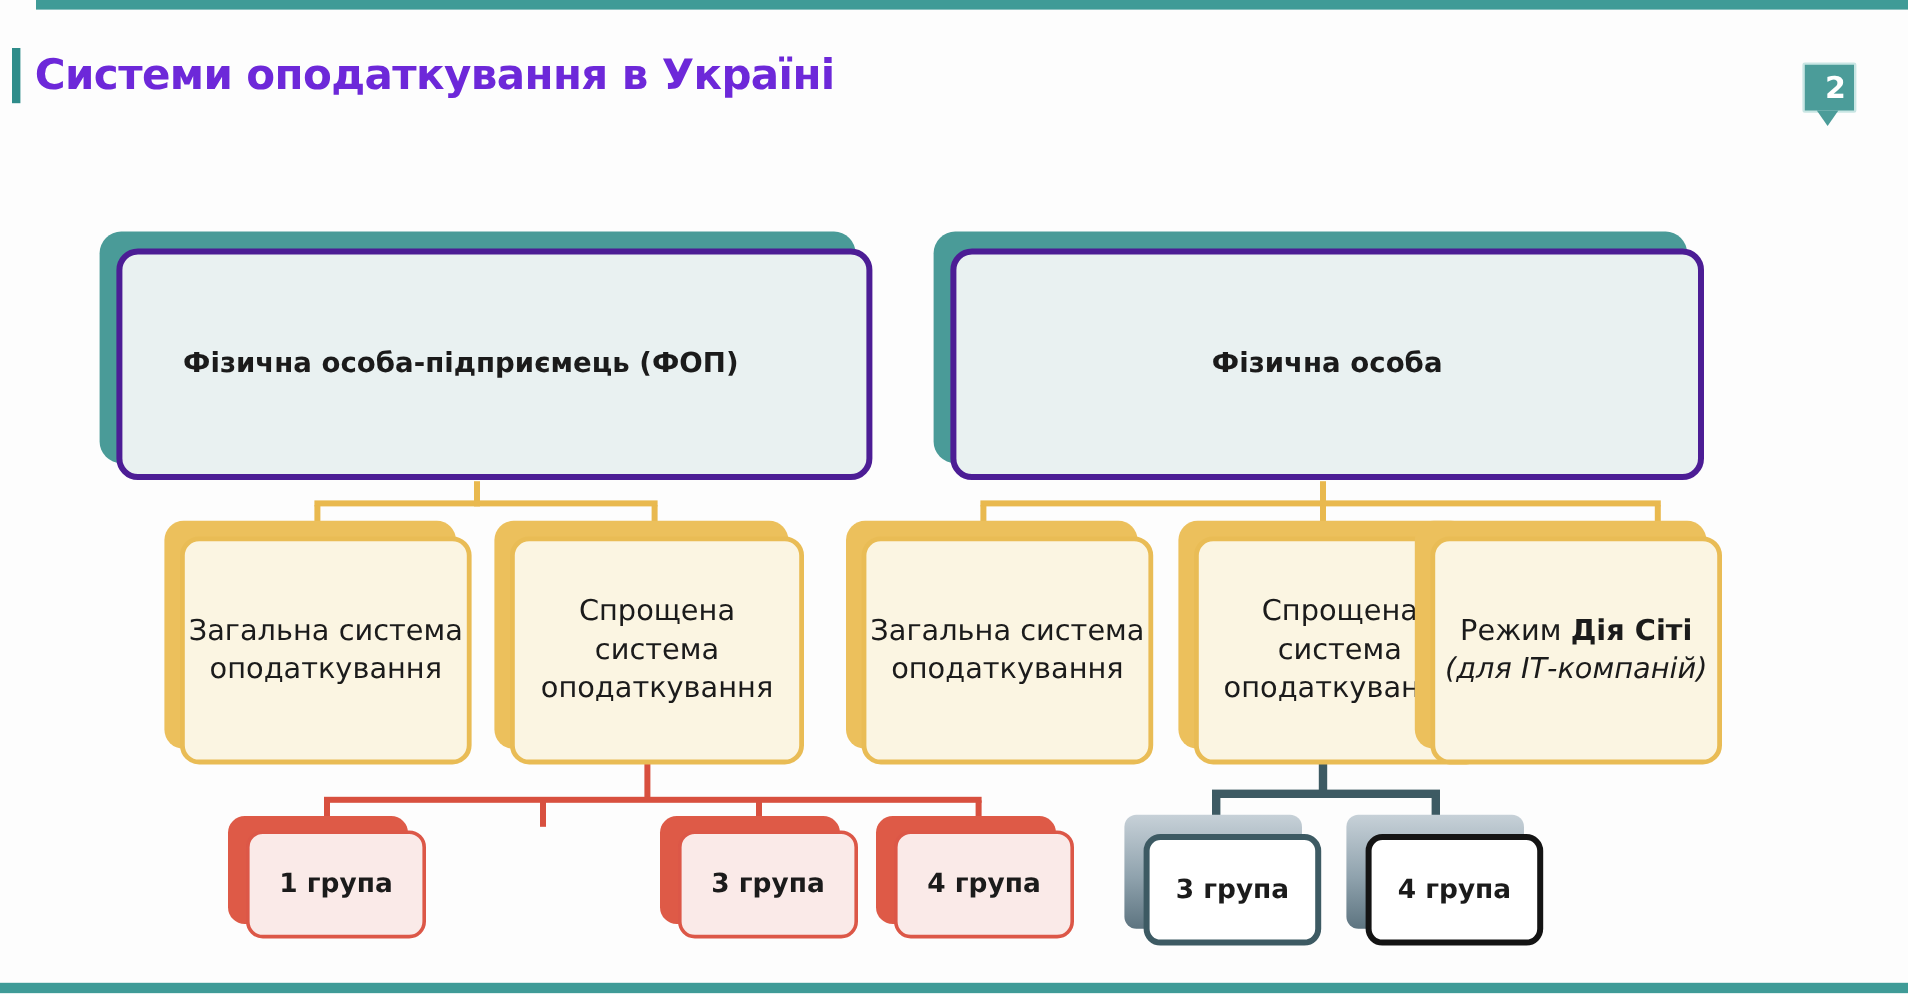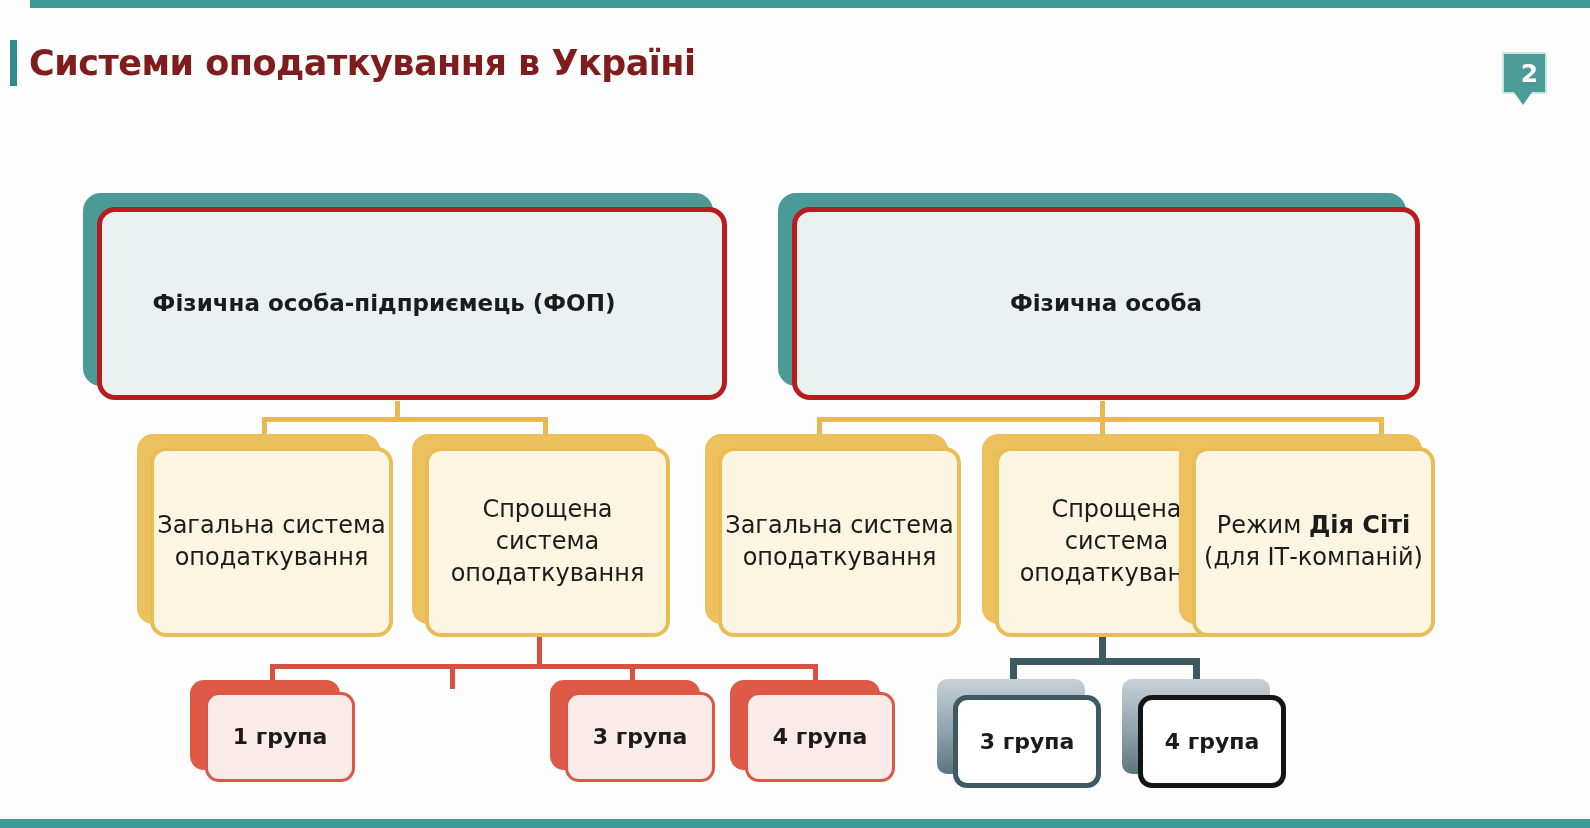--- a/index.html
+++ b/index.html
@@ -7,21 +7,21 @@
     position:relative;width:1590px;height:828px;overflow:hidden;
     background:#fdfdfd;font-family:"DejaVu Sans","Liberation Sans",sans-serif;color:#1b1b1b;
   }
   
   .bar-top{position:absolute;left:30px;top:0;width:1560px;height:8px;background:#3f9b97;}
   .bar-bottom{position:absolute;left:0;top:819px;width:1590px;height:9px;background:#3f9b97;}
   
   .title-row{position:absolute;left:10px;top:40px;display:flex;align-items:center;gap:12px;}
   .title-tick{width:7px;height:46px;background:#2f8c8a;}
   .title-row h1{
-    margin:0;font-size:35px;font-weight:700;color:#7f1d1d;letter-spacing:-0.5px;white-space:nowrap;
+    margin:0;font-size:35px;font-weight:700;color:#6d28d9;letter-spacing:-0.5px;white-space:nowrap;
   }
   
   .page-badge{
     position:absolute;left:1502px;top:52px;width:45px;height:42px;background:#4b9c99;
     border:2px solid #c9e6e4;box-sizing:border-box;border-radius:2px;
     display:flex;align-items:center;justify-content:center;
     color:#fff;font-size:25px;font-weight:700;padding-left:10px;
   }
   .badge-tail{
     position:absolute;left:10px;top:38px;width:0;height:0;
@@ -30,27 +30,27 @@
   
   .node{position:absolute;z-index:2;}
   .node .back{position:absolute;border-radius:18px;}
   .node .front{
     position:absolute;inset:0;border-radius:18px;box-sizing:border-box;
     display:flex;align-items:center;justify-content:center;text-align:center;
   }
   .label{white-space:pre-line;line-height:1.32;}
   
   .teal .back{left:-14px;top:-14px;right:14px;bottom:14px;background:#4a9b98;}
-  .teal .front{background:#e9f1f1;border:5px solid #b91c1c;}
+  .teal .front{background:#e9f1f1;border:5px solid #4c1d95;}
   .teal .label{font-size:23px;font-weight:700;}
   
   .yellow .back{left:-13px;top:-13px;right:13px;bottom:13px;background:#ecc05c;border-radius:16px;}
   .yellow .front{background:#fbf5e2;border:4px solid #e9bc55;border-radius:16px;}
   .yellow .label{font-size:24px;font-weight:400;}
-  .label .block{display:block;}
+  .label .block{display:block;font-style:italic;}
   
   .red .back{left:-15px;top:-12px;right:15px;bottom:12px;background:#de5a47;border-radius:14px;}
   .red .front{background:#faeae8;border:3px solid #dc5747;border-radius:14px;}
   .red .label, .dark .label{font-size:22px;font-weight:700;white-space:nowrap;}
   
   .dark .back{
     left:-16px;top:-16px;right:16px;bottom:14px;border-radius:10px;
     background:linear-gradient(180deg,#c7d1d8 0%,#8fa2ad 55%,#5d7480 100%);
   }
   .dark .front{background:#ffffff;border-radius:14px;}

